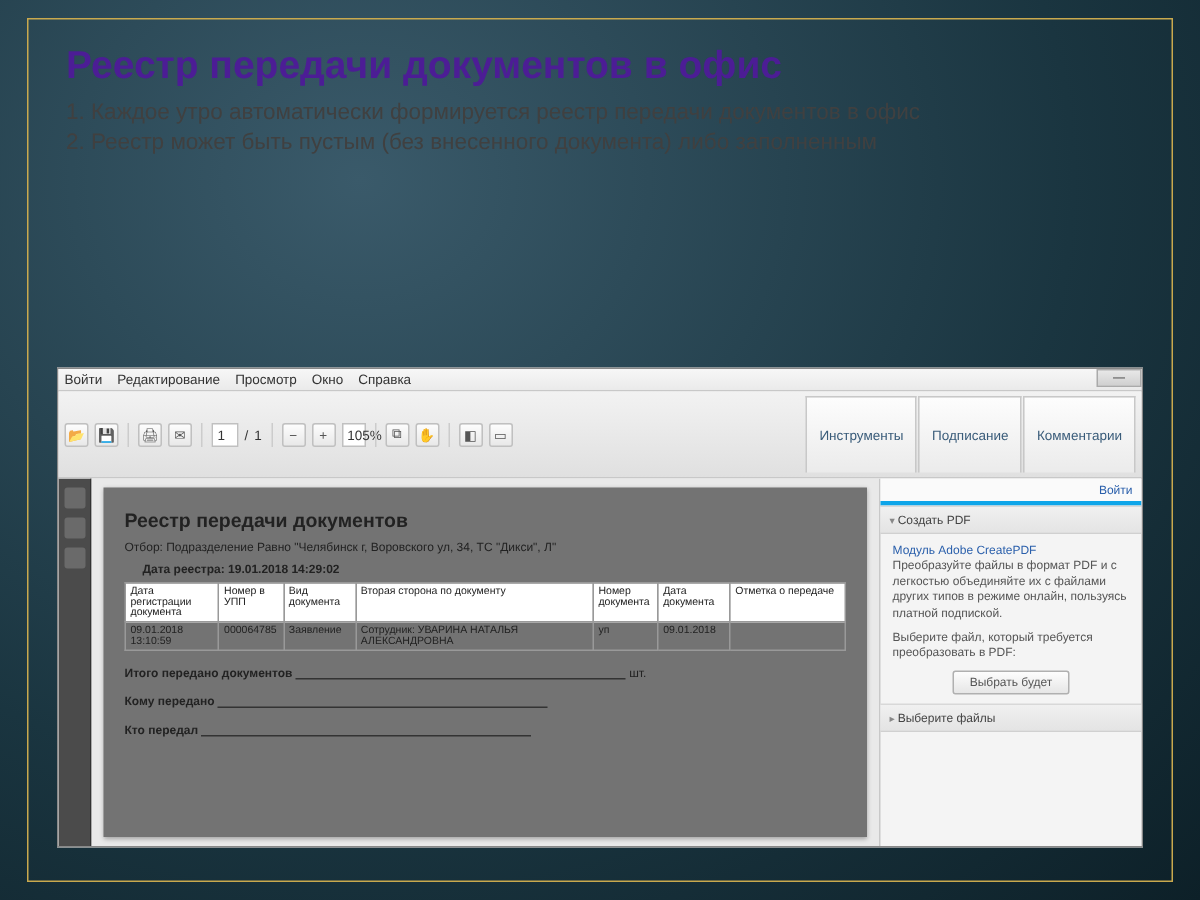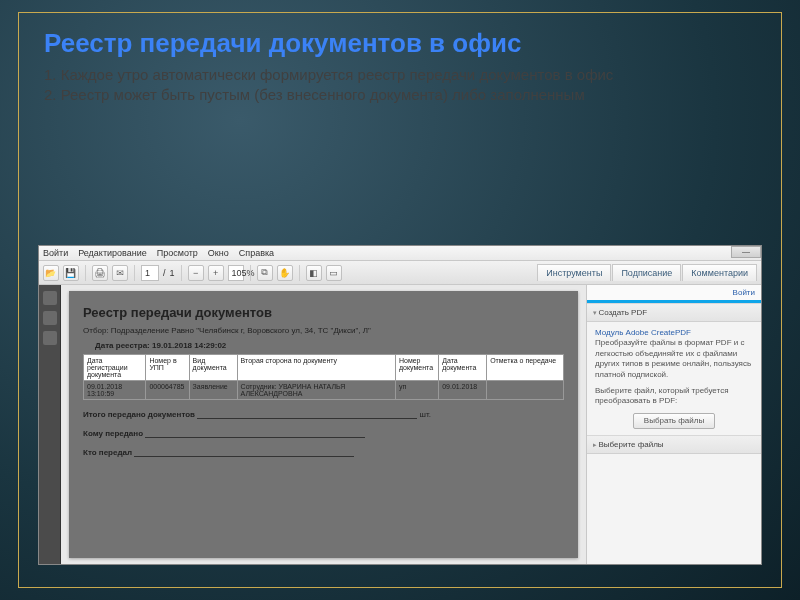--- a/index.html
+++ b/index.html
@@ -8,21 +8,21 @@
     background: radial-gradient(ellipse at 30% 20%, #3a5a6a 0%, #1a3540 60%, #0d2028 100%);
     font-family: Arial, sans-serif;
     overflow: hidden;
     position: relative;
   }
   .frame {
     position: absolute; left: 18px; top: 12px; right: 18px; bottom: 12px;
     border: 1px solid #c9a94e;
   }
   .slide-title {
-    color: #3b82f6; font-size: 26px; font-weight: bold;
+    color: #4c1d95; font-size: 26px; font-weight: bold;
     padding: 28px 52px 6px 44px;
   }
   .slide-body {
     color: #404040; font-size: 15px;
     padding: 0 44px 8px 44px;
     text-align: justify;
     line-height: 1.35;
   }
   .pdf-window {
     position: absolute;
@@ -58,21 +58,21 @@
   }
   .tb-sep { width: 1px; height: 16px; background: #ccc; margin: 0 2px; }
   .tb-field {
     height: 16px; border: 1px solid #c0c0c0; background: #fff;
     font-size: 9px; padding: 0 3px; display: flex; align-items: center;
   }
   .tb-right {
     margin-left: auto; display: flex; gap: 1px;
   }
   .tb-tab {
-    padding: 3px 8px;
+    padding: 20px 8px;
     border: 1px solid #c8c8c8;
     border-bottom: none;
     background: linear-gradient(#fdfdfd,#ebebeb);
     font-size: 9px; color: #3a5c7a; text-align: center;
   }
   .content-row { flex: 1; display: flex; overflow: hidden; }
   .side-strip {
     width: 22px; background: #4b4b4b;
     border-right: 1px solid #333;
     display: flex; flex-direction: column; align-items: center; gap: 6px; padding-top: 6px;
@@ -248,18 +248,18 @@
       </div>
     </div>
 
     <div class="right-panel">
       <div class="rp-top">Войти</div>
       <div class="rp-section-h open">Создать PDF</div>
       <div class="rp-body">
         <div class="rp-link">Модуль Adobe CreatePDF</div>
         <div>Преобразуйте файлы в формат PDF и с легкостью объединяйте их с файлами других типов в режиме онлайн, пользуясь платной подпиской.</div>
         <div style="margin-top:6px">Выберите файл, который требуется преобразовать в PDF:</div>
-        <div style="text-align:center"><span class="rp-btn">Выбрать файлы</span></div>
+        <div style="text-align:center"><span class="rp-btn">Выбрать будет</span></div>
       </div>
       <div class="rp-section-h">Выберите файлы</div>
     </div>
   </div>
 </div>
 
 </body></html>

